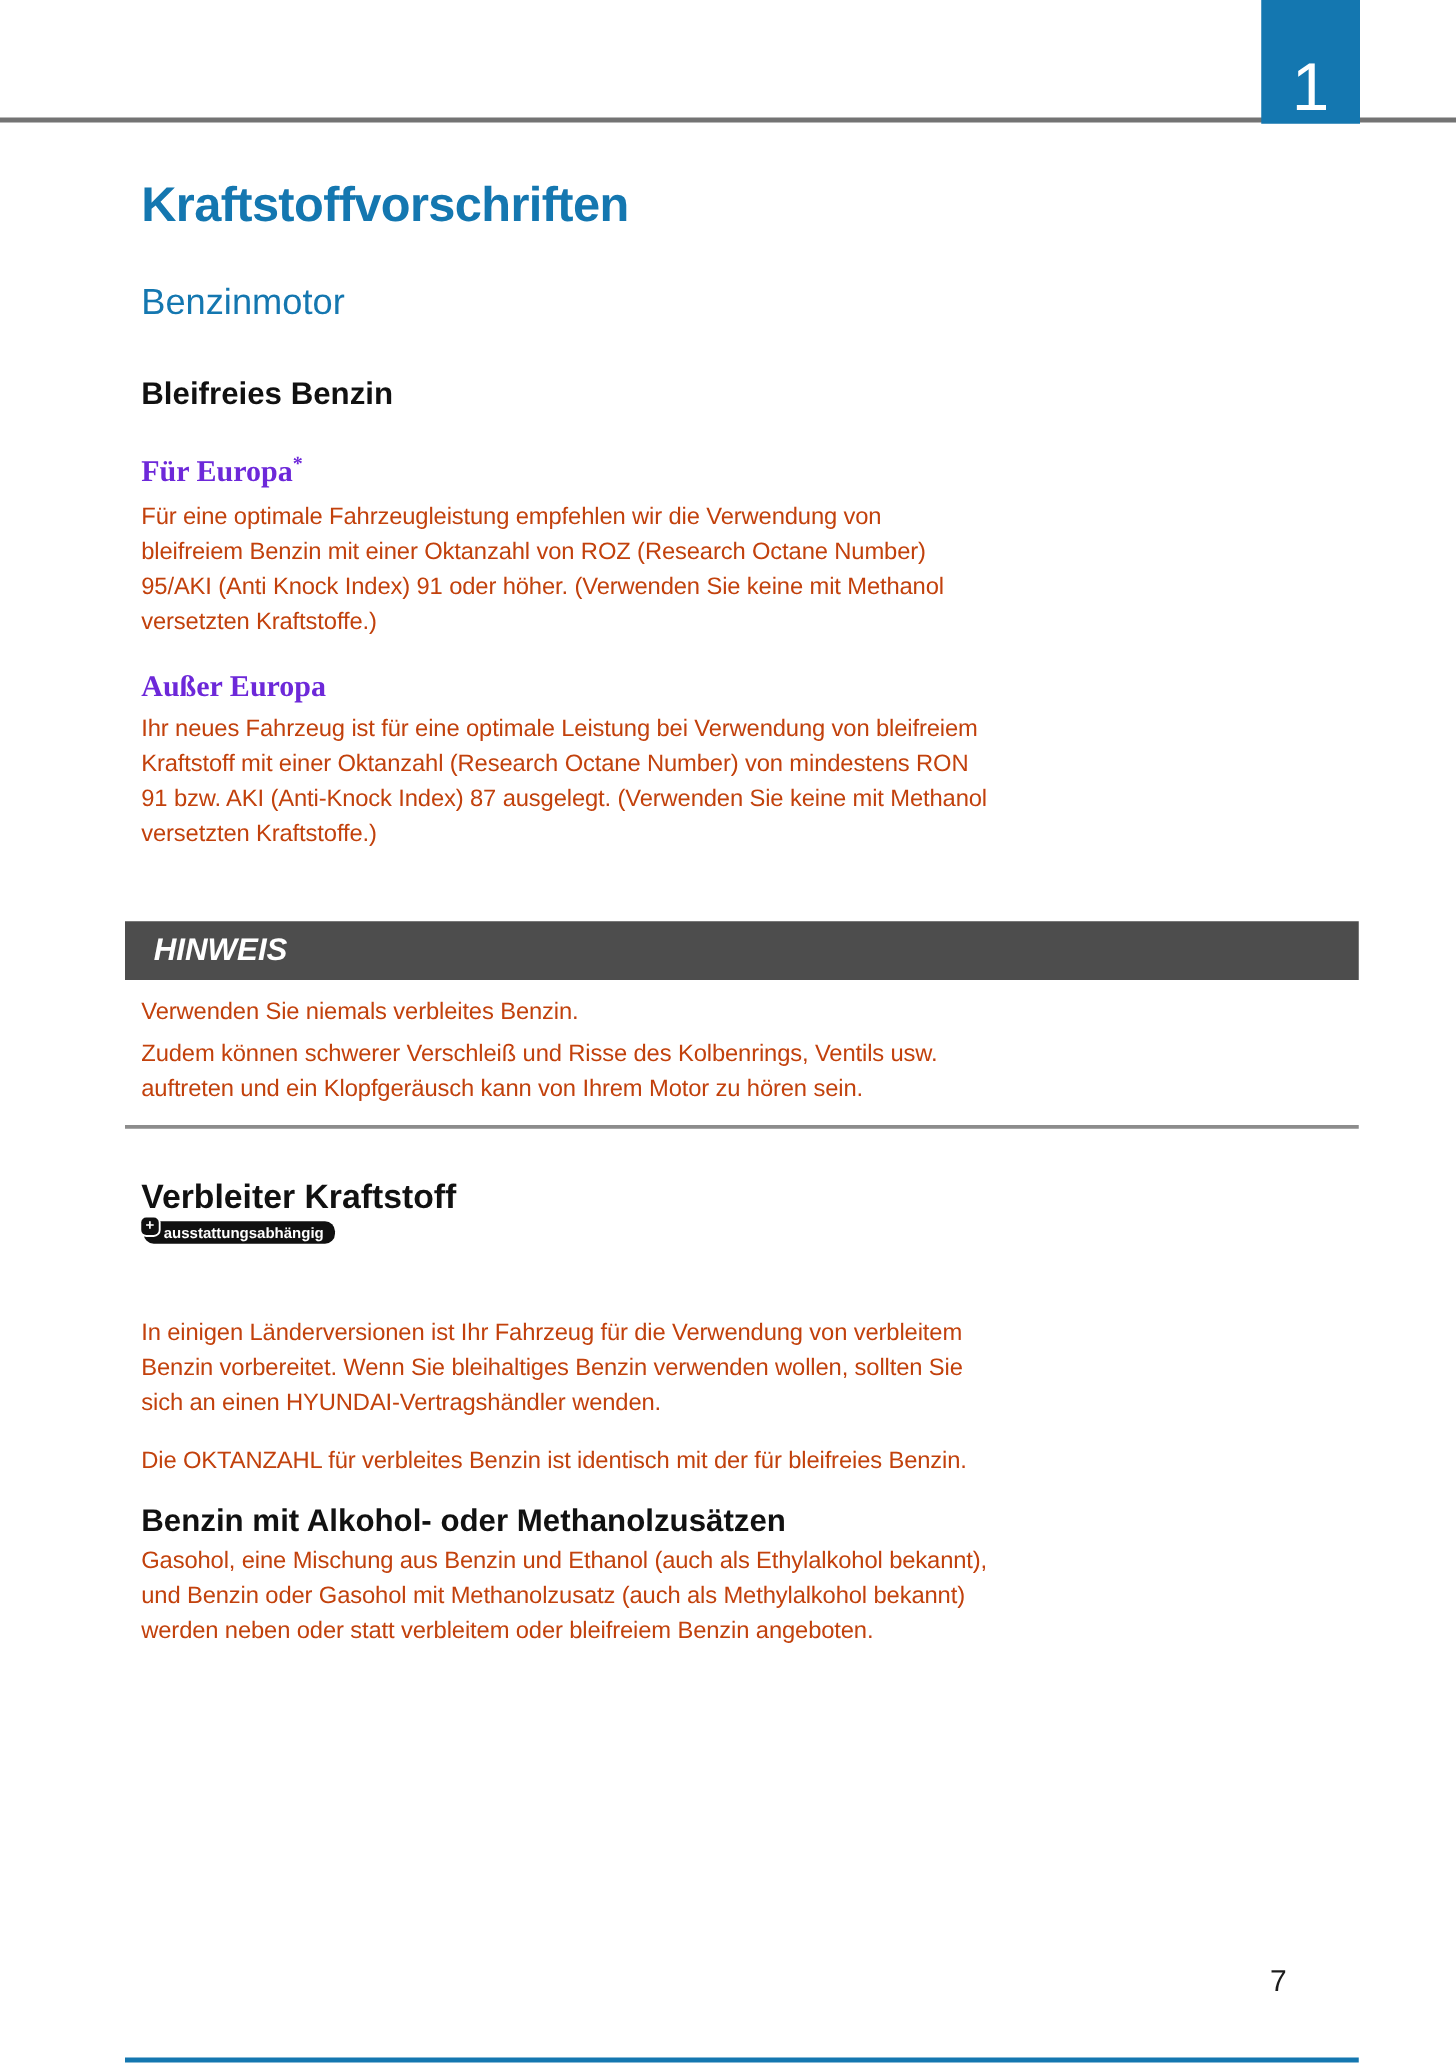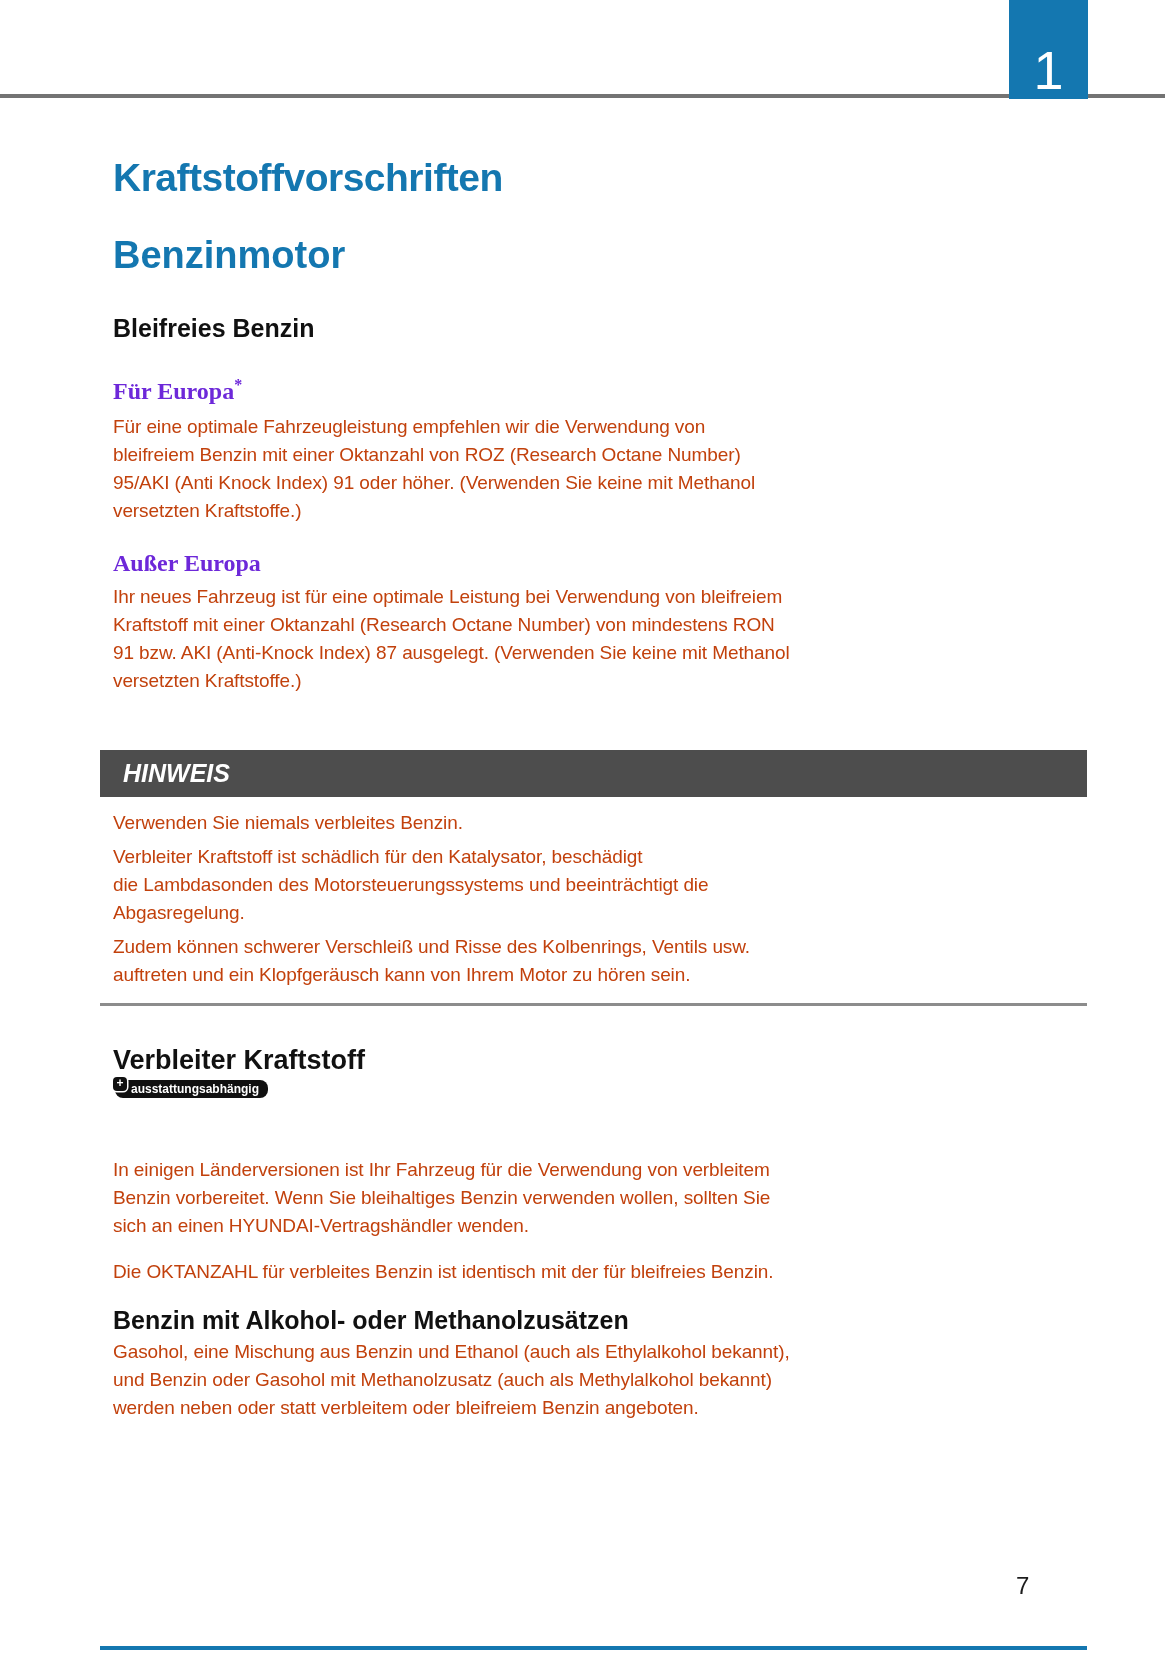--- a/index.html
+++ b/index.html
@@ -32,36 +32,36 @@
   }
   .chapter-tab .num {
     color: #ffffff;
     font-size: 54px;
     font-weight: 500;
     line-height: 1;
   }
   
   .content {
     position: absolute;
-    left: 113px; top: 96px;
+    left: 113px; top: 83px;
     width: 990px;
   }
   .h1 {
     margin-top: 61px;
     font-size: 39px;
     line-height: 42px;
     font-weight: 700;
     color: #1477b0;
     letter-spacing: -0.5px;
   }
   .h2 {
     margin-top: 40px;
-    font-size: 38px;
+    font-size: 29px;
     line-height: 32px;
-    font-weight: 700;
+    font-weight: 400;
     color: #1477b0;
   }
   .h3 {
     font-size: 25px;
     line-height: 28px;
     font-weight: 700;
     color: #111111;
   }
   .h3-bleifrei   { margin-top: 43px; }
   .h3-verbleiter { margin-top: 39px; font-size: 27px; line-height: 30px; }
@@ -194,23 +194,20 @@
 Kraftstoff mit einer Oktanzahl (Research Octane Number) von mindestens RON
 91 bzw. AKI (Anti-Knock Index) 87 ausgelegt. (Verwenden Sie keine mit Methanol
 versetzten Kraftstoffe.)</div>
 
 
     <div class="notice-banner">
       <span class="notice-label">HINWEIS</span>
     </div>
 
     <div class="para mt12">Verwenden Sie niemals verbleites Benzin.</div>
-    <div class="para mt6">Verbleiter Kraftstoff ist schädlich für den Katalysator, beschädigt
-die Lambdasonden des Motorsteuerungssystems und beeinträchtigt die
-Abgasregelung.</div>
     <div class="para mt6">Zudem können schwerer Verschleiß und Risse des Kolbenrings, Ventils usw.
 auftreten und ein Klopfgeräusch kann von Ihrem Motor zu hören sein.</div>
 
     <div class="mid-rule"></div>
 
     <div class="h3 h3-verbleiter">Verbleiter Kraftstoff</div>
 
     <div class="badge-row">
       <span class="badge-pill">
         <span class="badge-plus-icon">+</span><span>ausstattungsabhängig</span>

